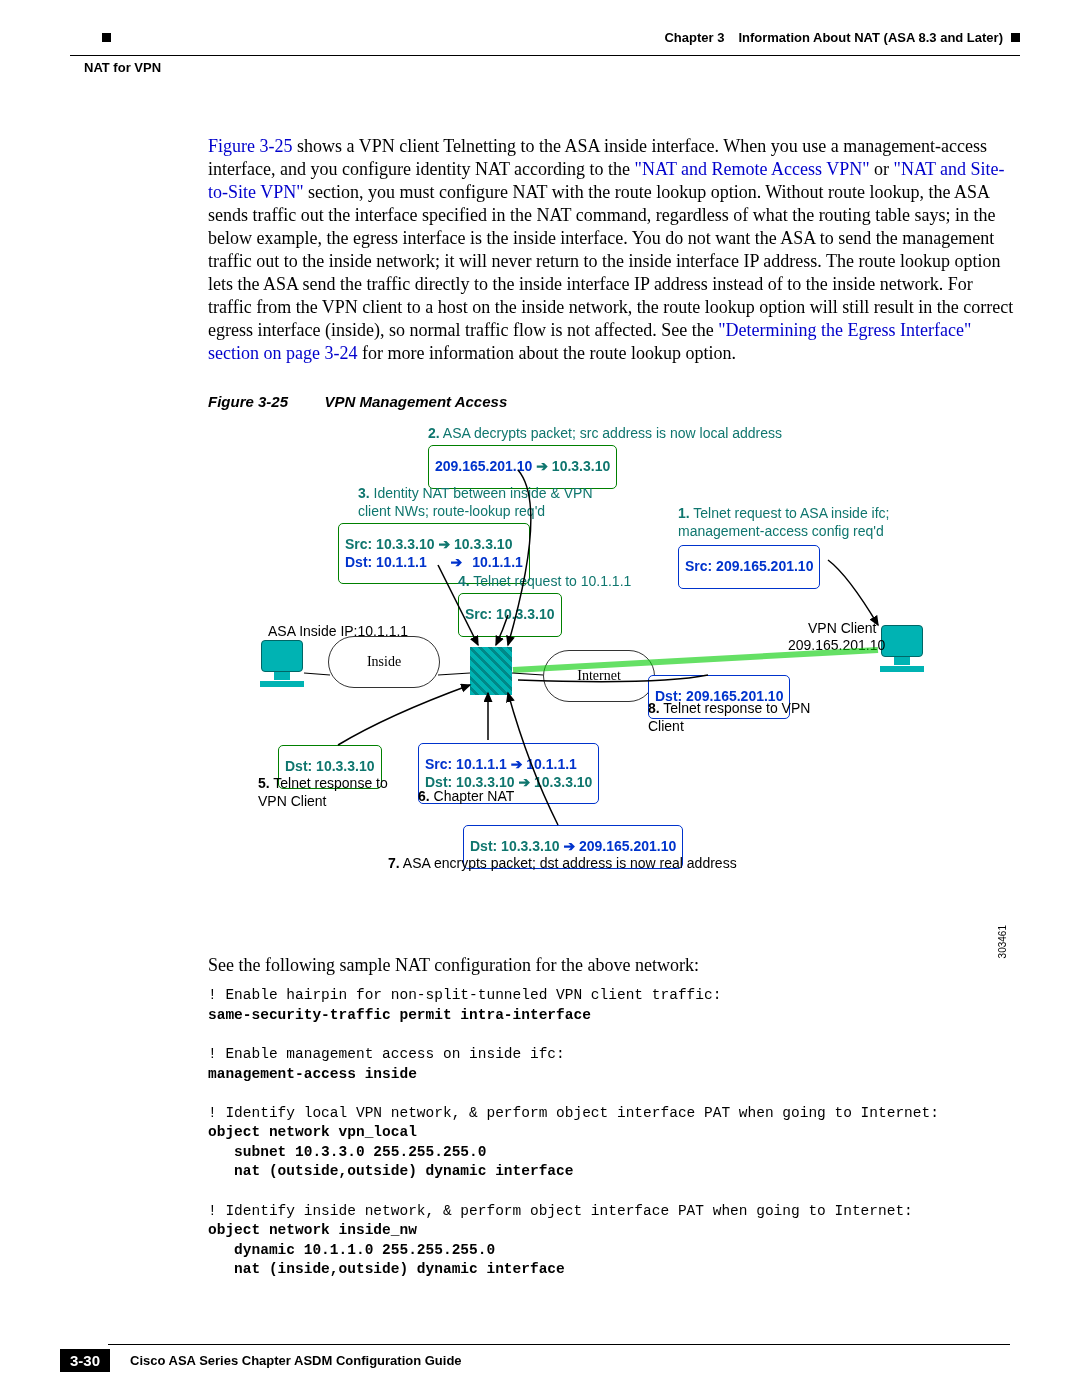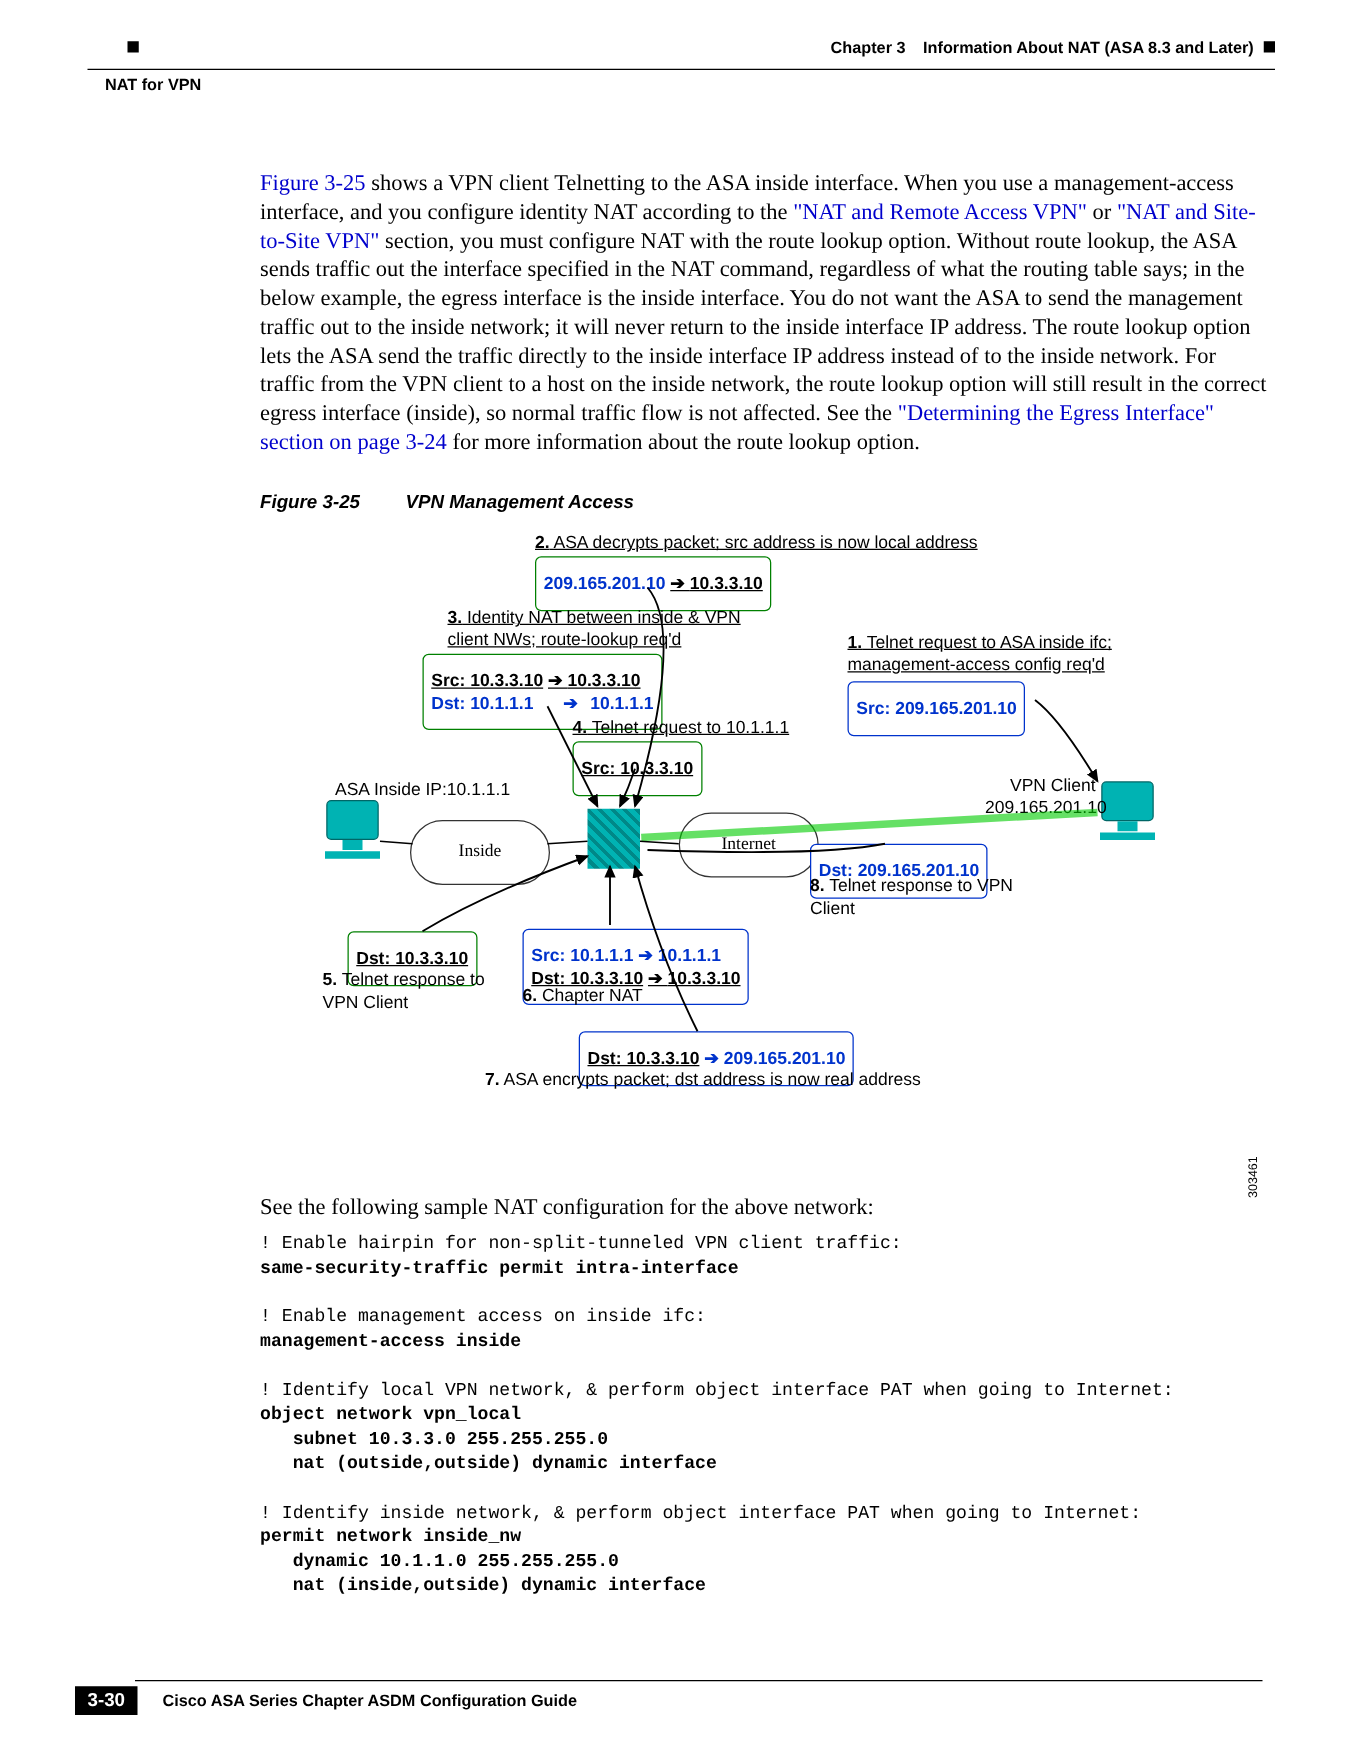--- a/index.html
+++ b/index.html
@@ -77,21 +77,21 @@
     width: 800px;
     height: 520px;
     margin-left: 138px;
   }
   .ann {
     position: absolute;
     font-family: Arial, sans-serif;
     font-size: 14px;
     line-height: 1.25;
   }
-  .green { color: #000000; text-decoration: underline; }
+  .green { color: #0f766e; }
   .blue  { color: #0033cc; }
   .bold  { font-weight: bold; }
   .box {
     border: 1.2px solid;
     border-radius: 5px;
     padding: 12px 6px;
     background: #fff;
     display: inline-block;
   }
   .box.green-b { border-color: #008000; }
@@ -248,21 +248,21 @@
       <span class="green bold">Src: 10.3.3.10</span>
     </div>
 
     <div class="ann" style="top:198px;left:60px;">ASA Inside IP:10.1.1.1</div>
 
     <div class="pc" style="top:215px;left:50px;">
       <div class="monitor"></div>
         <div class="stand"></div>
         <div class="kb"></div>
     </div>
-    <div class="cloud" style="top:231px;left:120px;">Inside</div>
+    <div class="cloud" style="top:211px;left:120px;">Inside</div>
     <div class="asa" style="top:222px;left:262px;">
       <div style="width:100%;height:100%;background:repeating-linear-gradient(45deg,#00b3b3,#00b3b3 4px,#008888 4px,#008888 7px);"></div>
     </div>
     <div class="cloud" style="top:225px;left:335px;">Internet</div>
     <div class="pc" style="top:200px;left:670px;">
       <div class="monitor"></div>
         <div class="stand"></div>
         <div class="kb"></div>
     </div>
     <div class="ann" style="top:195px;left:600px;">VPN Client</div>
@@ -336,21 +336,21 @@
 
 ! Enable management access on inside ifc:
 <b>management-access inside</b>
 
 ! Identify local VPN network, &amp; perform object interface PAT when going to Internet:
 <b>object network vpn_local</b>
 <b>   subnet 10.3.3.0 255.255.255.0</b>
 <b>   nat (outside,outside) dynamic interface</b>
 
 ! Identify inside network, &amp; perform object interface PAT when going to Internet:
-<b>permit network inside_nw</b>
+<b>object network inside_nw</b>
 <b>   dynamic 10.1.1.0 255.255.255.0</b>
 <b>   nat (inside,outside) dynamic interface</b></div>
 
   <div class="footer">
     <div class="footer-line"></div>
     <div class="footer-row">
       <div class="page-num-box">3-30</div>
       <div class="footer-title">Cisco ASA Series Chapter ASDM Configuration Guide</div>
     </div>
   </div>

